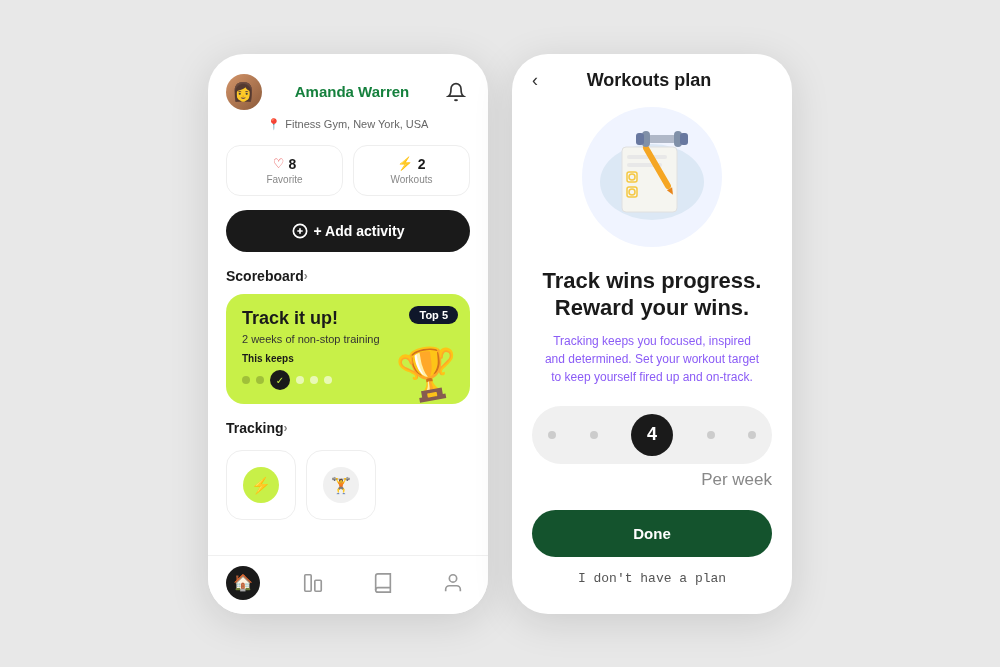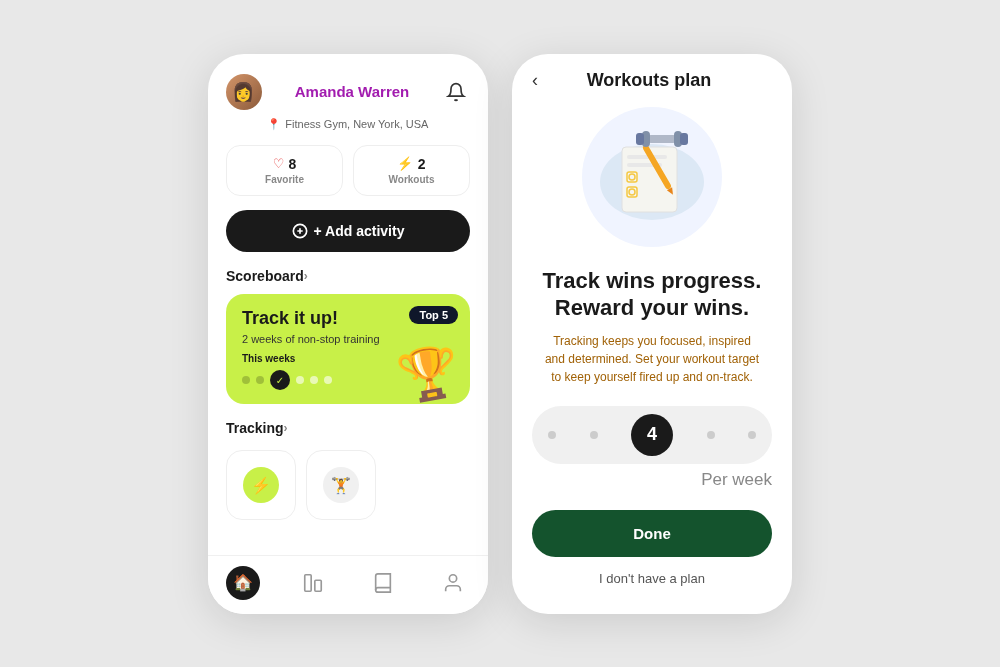--- a/index.html
+++ b/index.html
@@ -59,21 +59,21 @@
       background: linear-gradient(135deg, #d4956a, #8b5a3a);
       overflow: hidden;
       display: flex;
       align-items: center;
       justify-content: center;
       font-size: 18px;
     }
     .user-name {
       font-size: 15px;
       font-weight: 600;
-      color: #a21caf;
+      color: #15803d;
       flex: 1;
       text-align: center;
     }
     .bell-icon {
       width: 28px;
       height: 28px;
       display: flex;
       align-items: center;
       justify-content: center;
       color: #333;
@@ -119,21 +119,20 @@
     .stat-icon-heart { color: #e74c4c; font-size: 13px; }
     .stat-icon-bolt { color: #7c3aed; font-size: 13px; }
     .stat-number {
       font-size: 14px;
       font-weight: 700;
       color: #1a1a1a;
     }
     .stat-label {
       font-size: 10px;
       color: #888;
-      font-weight: bold;
     }
 
     
     .add-activity-btn {
       background: #1a1a1a;
       color: #fff;
       border: none;
       border-radius: 28px;
       padding: 13px 20px;
       width: 100%;
@@ -364,21 +363,21 @@
     .track-title {
       font-size: 22px;
       font-weight: 900;
       color: #1a1a1a;
       text-align: center;
       line-height: 1.25;
       margin-bottom: 10px;
     }
     .track-desc {
       font-size: 12px;
-      color: #a16207;
+      color: #8b5cf6;
       text-align: center;
       line-height: 1.5;
       margin-bottom: 20px;
       padding: 0 10px;
     }
 
     
     .slider-container {
       background: #f0f0f0;
       border-radius: 30px;
@@ -426,20 +425,21 @@
       font-weight: 600;
       cursor: pointer;
       margin-bottom: 14px;
     }
 
     .no-plan-link {
       text-align: center;
       font-size: 13px;
       color: #555;
       cursor: pointer;
+      font-family: Liberation Mono, monospace;
     }
   </style>
 </head>
 <body>
 
 <div class="screen-container">
 
   <div class="phone phone-left">
     <div class="phone-left-content">
 
@@ -487,21 +487,21 @@
 
       <div class="section-title">
         <span>Scoreboard</span>
         <span class="chevron-right">›</span>
       </div>
 
       <div class="scoreboard-card">
         <div class="top-badge">Top 5</div>
         <div class="scoreboard-card-title">Track it up!</div>
         <div class="scoreboard-card-sub">2 weeks of non-stop training</div>
-        <div class="week-label">This weeks</div>
+        <div class="week-label">This keeps</div>
         <div class="dots-row">
           <div class="dot-empty"></div>
           <div class="dot-empty"></div>
           <div class="dot-check">✓</div>
           <div class="dot-light"></div>
           <div class="dot-light"></div>
           <div class="dot-light"></div>
         </div>
         <div class="trophy-illustration">🏆</div>
       </div>

